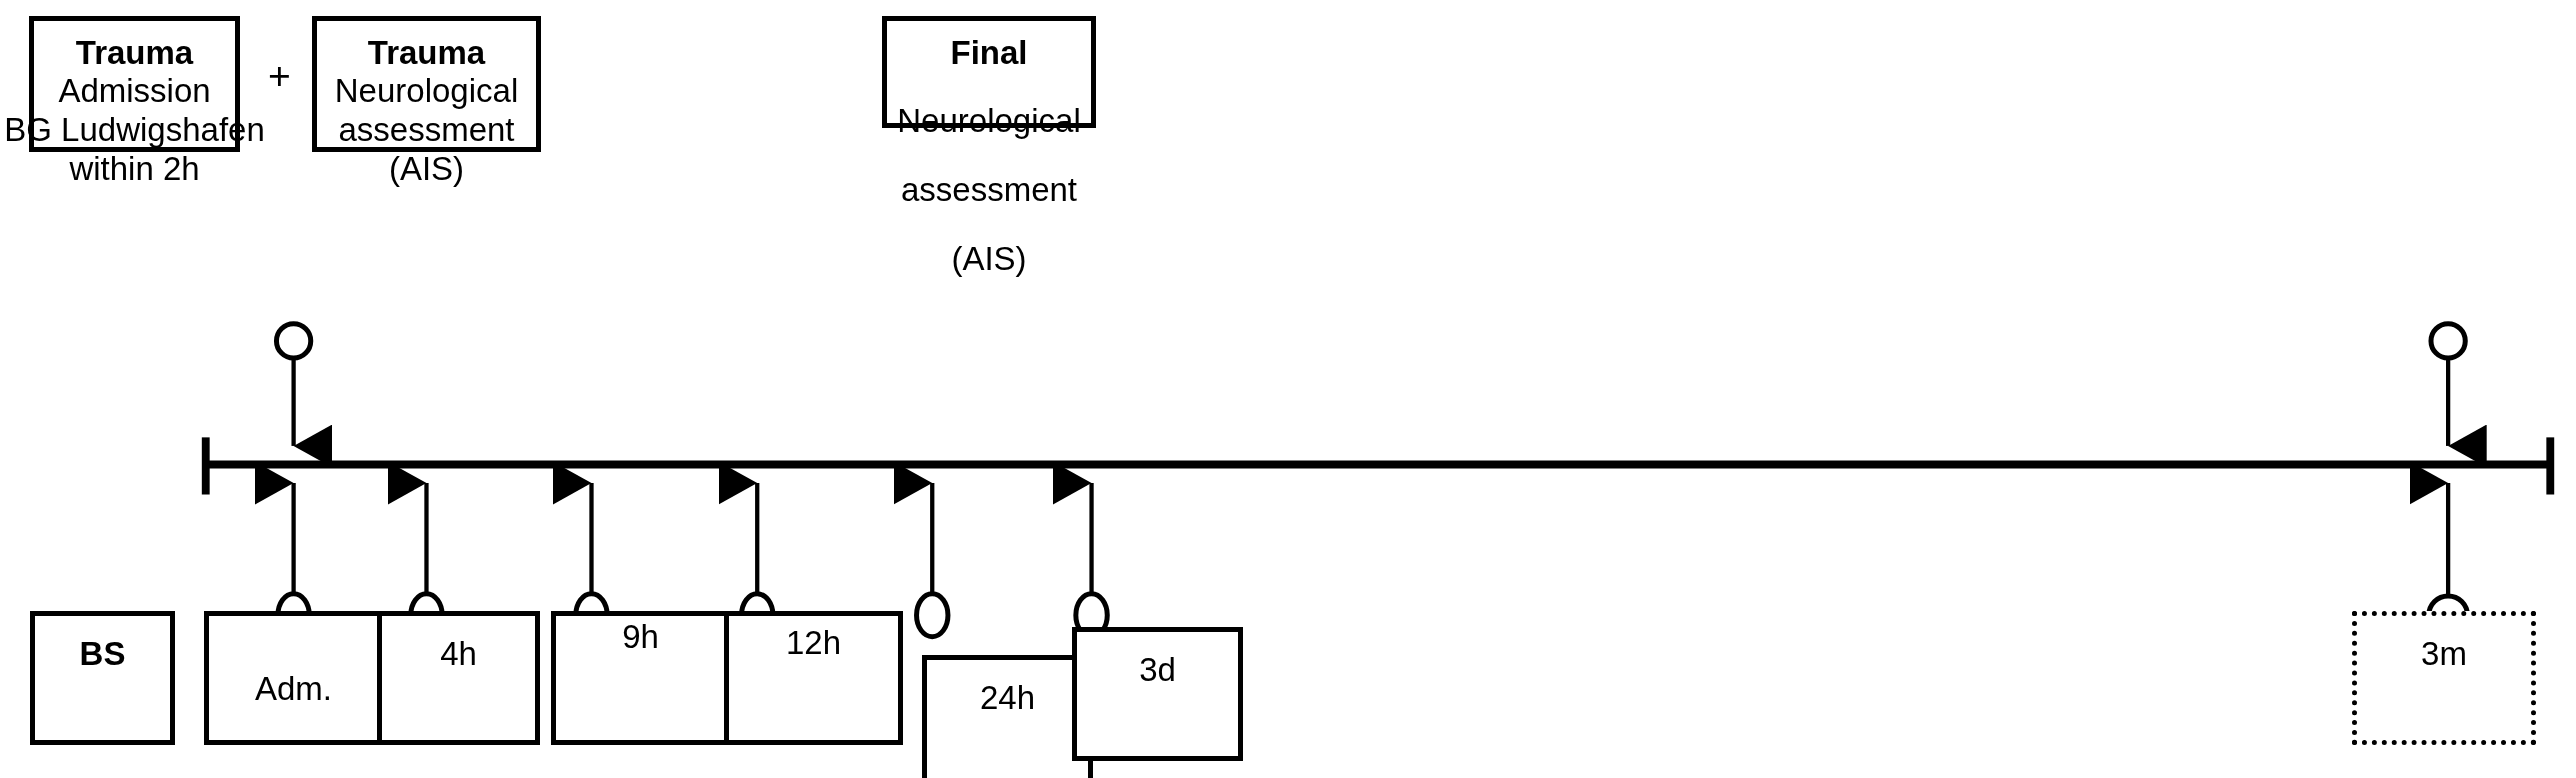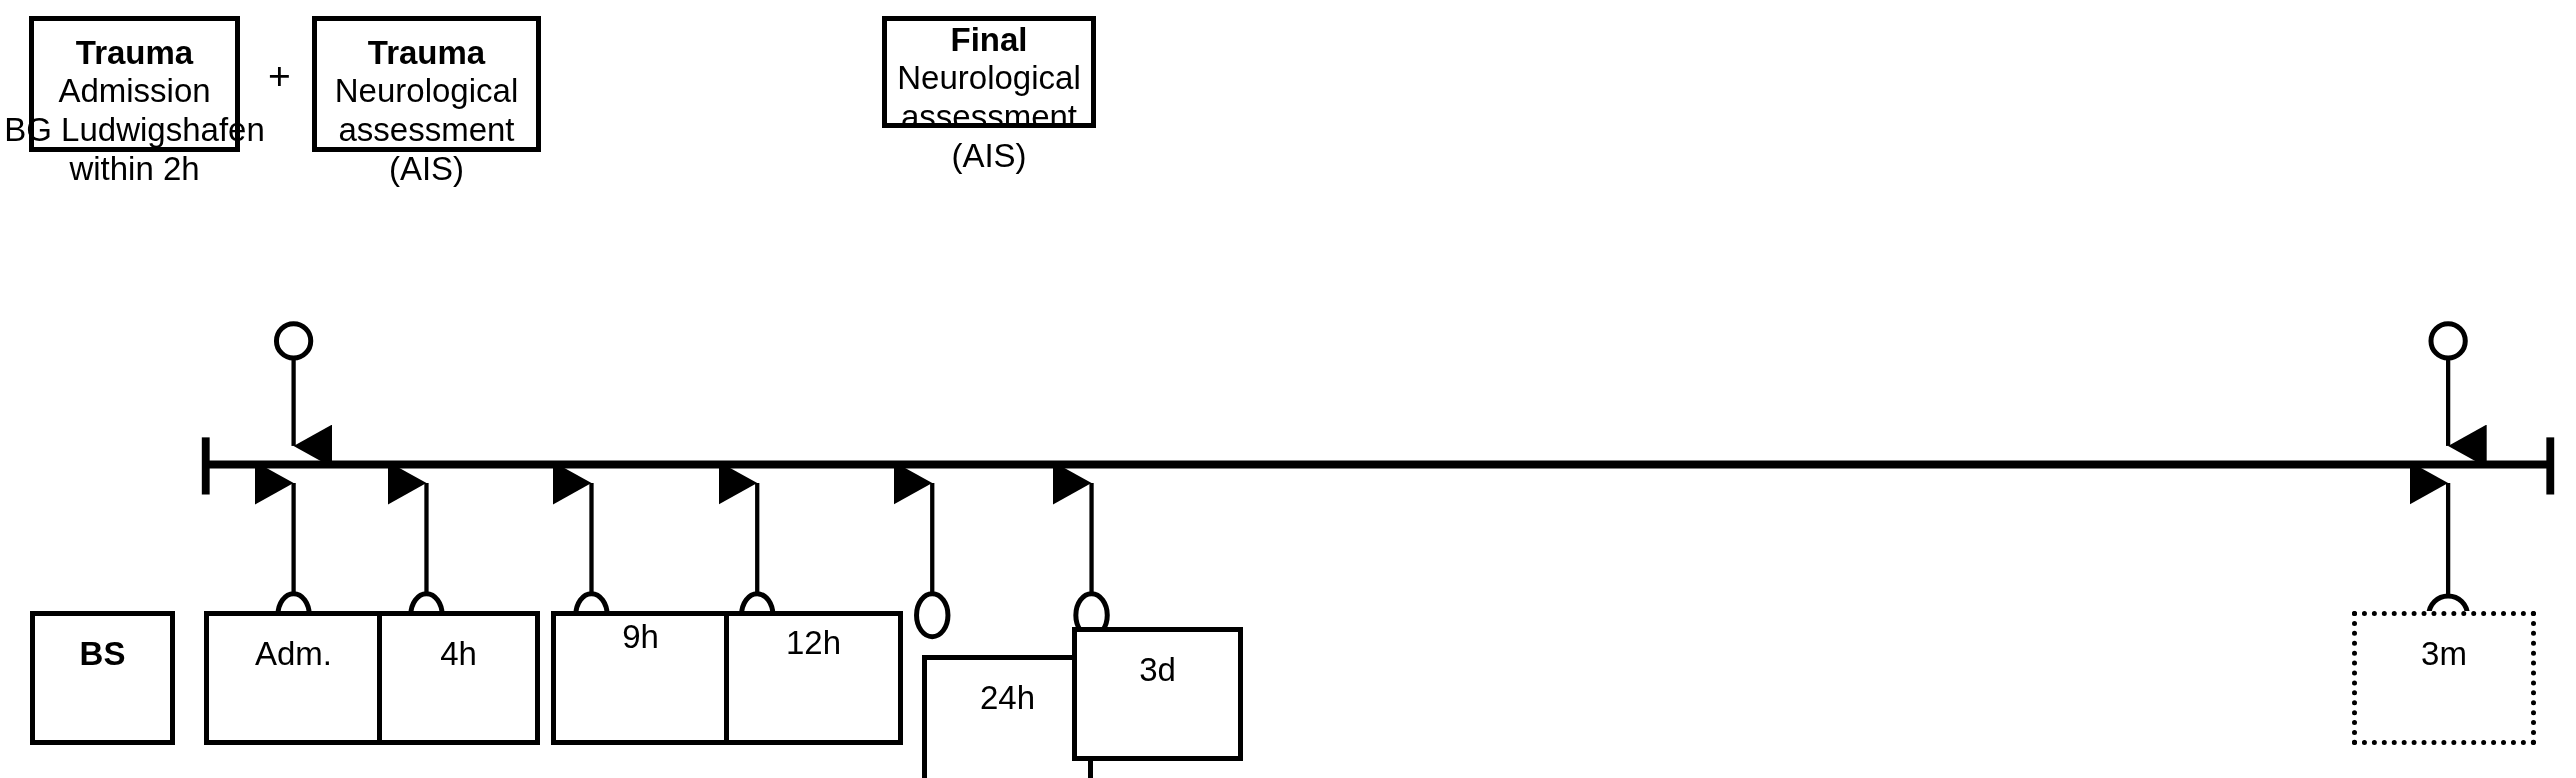--- a/index.html
+++ b/index.html
@@ -87,32 +87,32 @@
 
   <div class="plus" style="left:268px;top:56px;">+</div>
 
   <div class="bx" style="left:312px;top:15.7px;width:229px;height:136px;padding-top:13px;">
     <div class="ln b">Trauma</div>
     <div class="ln">Neurological</div>
     <div class="ln">assessment</div>
     <div class="ln">(AIS)</div>
   </div>
 
-  <div class="bx" style="left:882px;top:15.7px;width:214px;height:112px;">
+  <div class="bx" style="left:882px;top:15.7px;width:214px;height:112px;padding-top:13px;gap:30px;">
     <div class="ln b">Final</div>
     <div class="ln">Neurological</div>
     <div class="ln">assessment</div>
     <div class="ln">(AIS)</div>
   </div>
 
   <div class="tl-box bold" style="left:30px;top:611px;width:145px;height:134px;padding-top:21.4px;">
     <span>BS</span>
   </div>
 
-  <div class="tl-box" style="left:204px;top:611px;width:179px;height:134px;padding-top:21.4px;">
+  <div class="tl-box" style="left:204px;top:611px;width:179px;height:134px;padding-top:21.4px;align-items:center;">
     <span>Adm.</span>
   </div>
 
   <div class="tl-box" style="left:377px;top:611px;width:163px;height:134px;padding-top:21.4px;text-align:right;">
     <span>4h</span>
   </div>
 
   <div class="tl-box" style="left:551px;top:611px;width:179px;height:134px;padding-top:4px;">
     <span>9h</span>
   </div>

